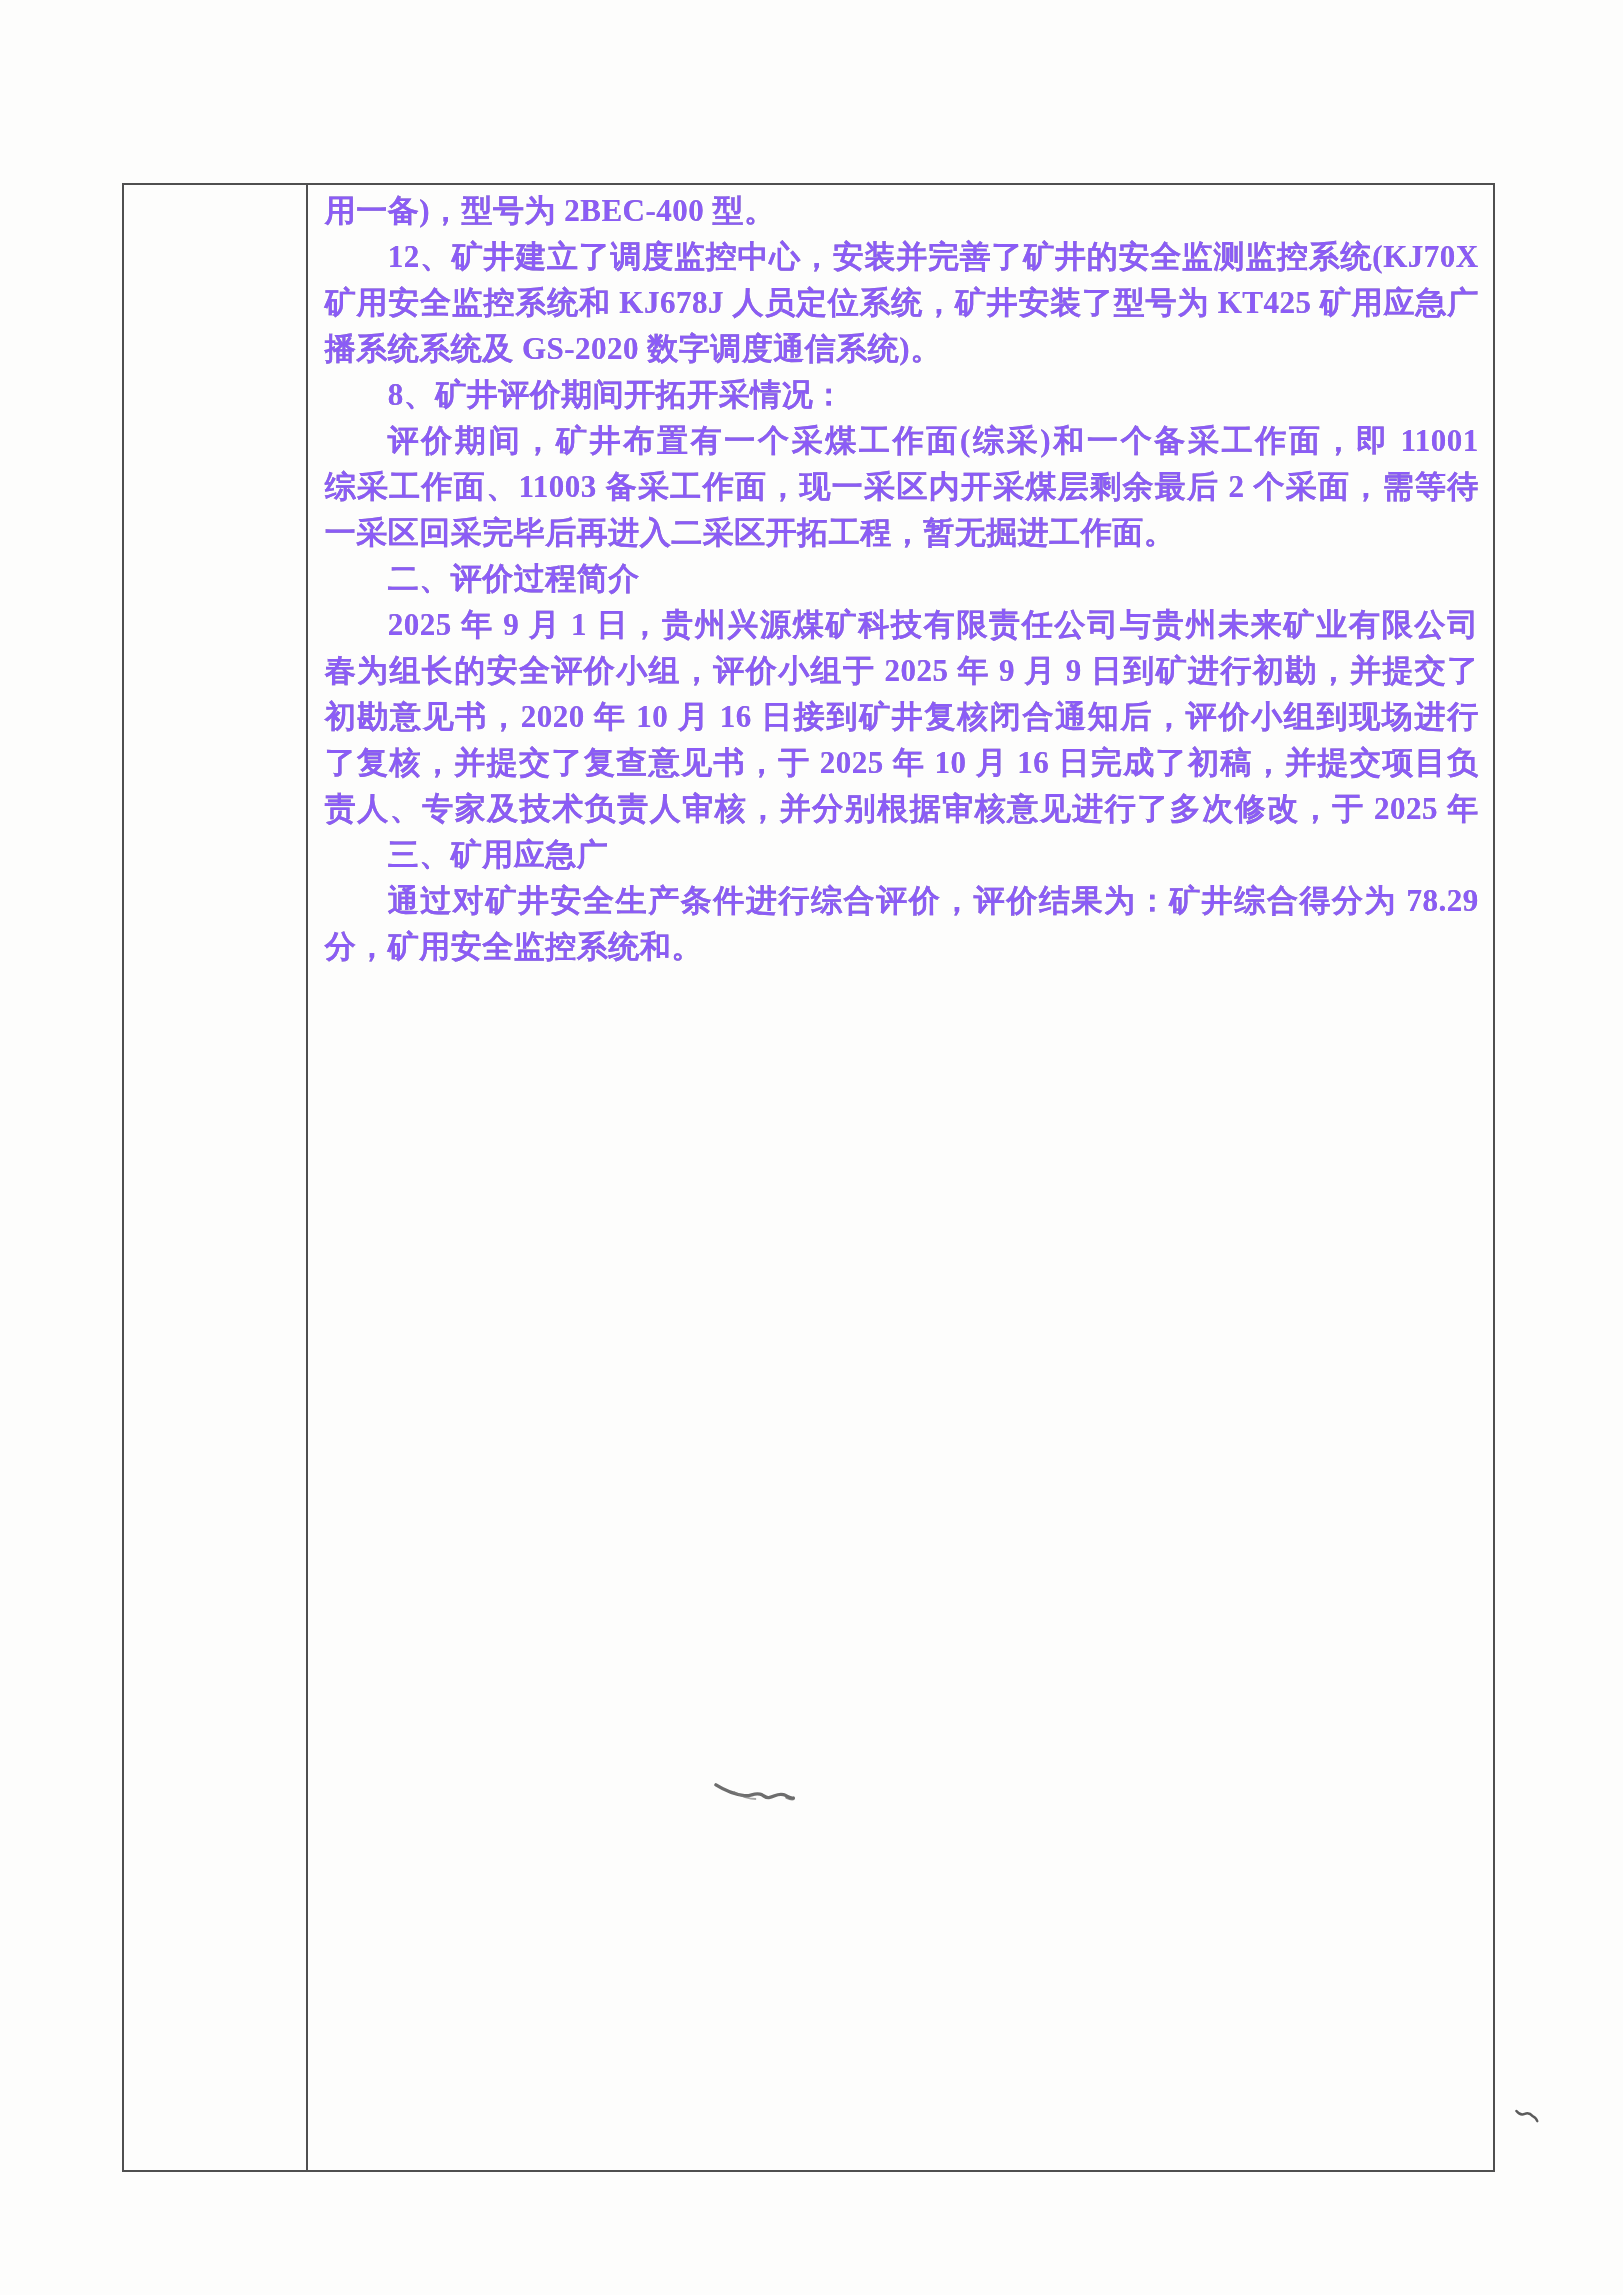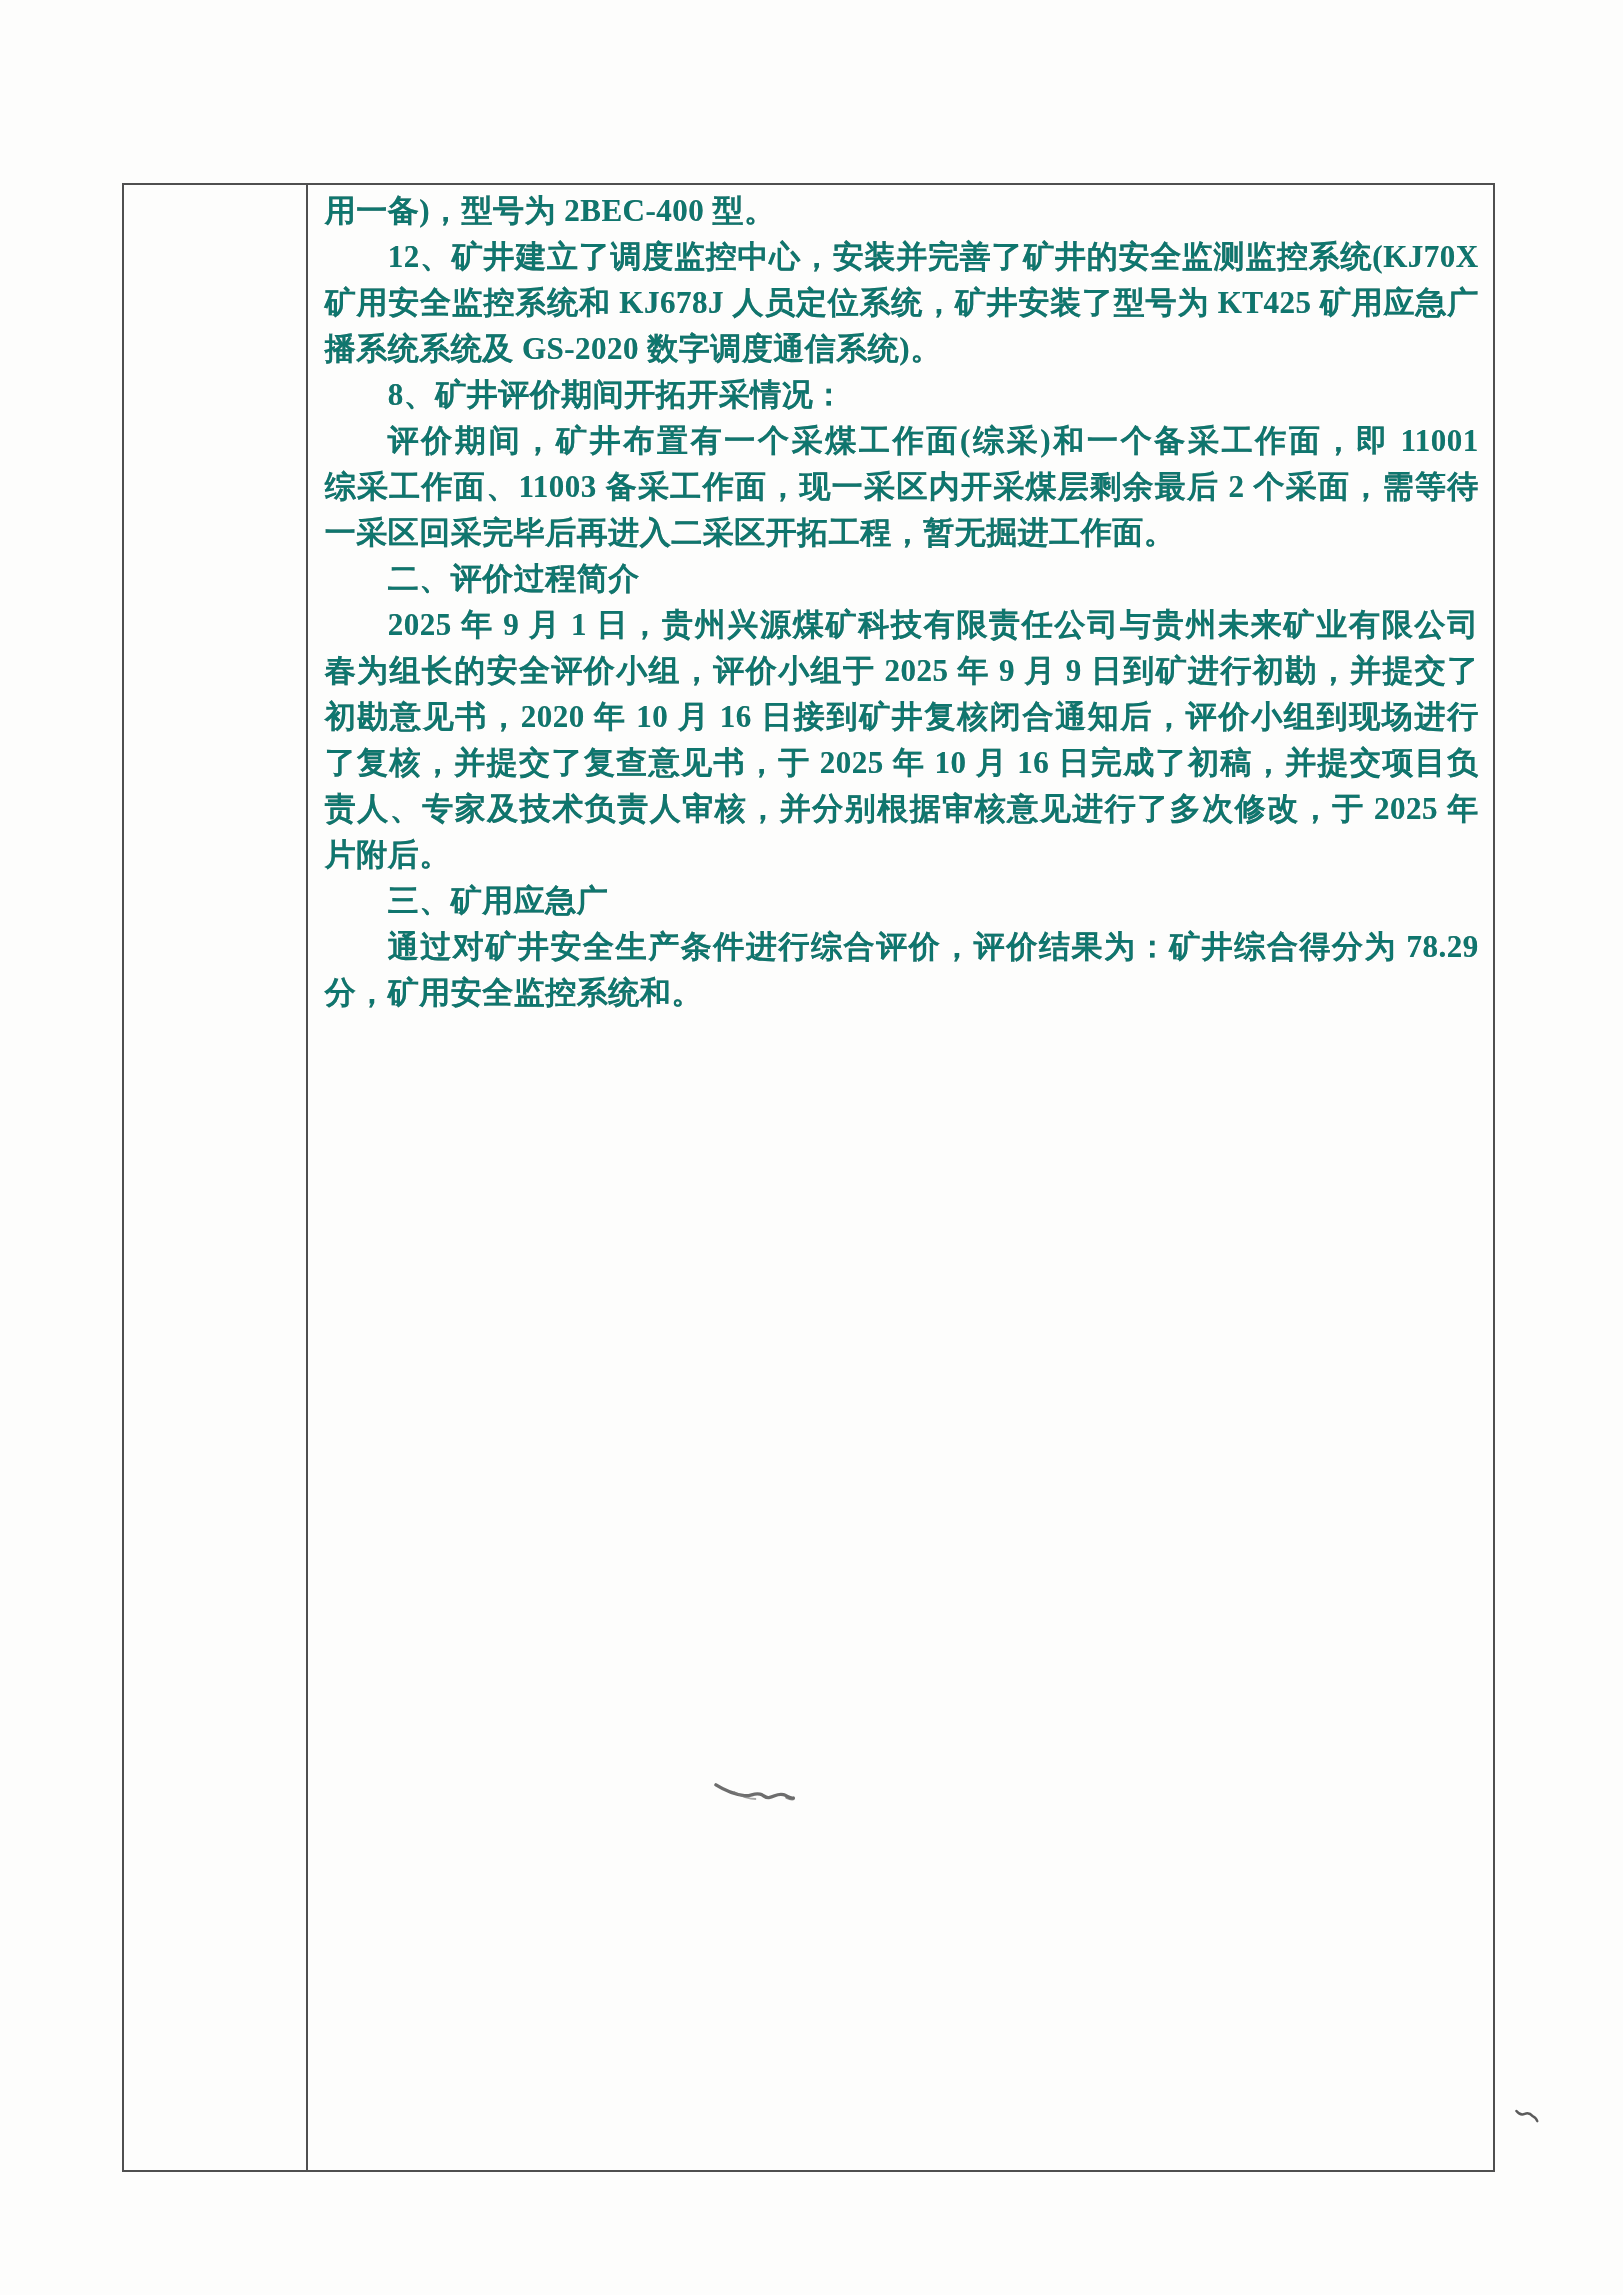--- a/index.html
+++ b/index.html
@@ -30,21 +30,21 @@
   }
   .content-cell {
     position:absolute; left:184px; top:0; right:0; height:100%;
   }
   .text-block {
     position:absolute; left:16.7px; top:2.9px; width:1154px;
   }
   .line {
     height:46px; line-height:46px;
     font-size:31px; font-weight:600;
-    color:#0f766e;
+    color:#8b5cf6;
     letter-spacing:0.5px;
     text-align:justify; text-align-last:left;
     text-shadow:0 0 0.5px rgba(70,70,70,.55);
     white-space:normal; overflow:visible;
   }
   .line.full { text-align-last:justify; }
   .line.indent { text-indent:63px; }
   .mark { position:absolute; }
 </style>
 </head>
@@ -65,21 +65,20 @@
         <div class="line indent">8、矿井评价期间开拓开采情况：</div>
         <div class="line indent full">评价期间，矿井布置有一个采煤工作面(综采)和一个备采工作面，即 11001</div>
         <div class="line full">综采工作面、11003 备采工作面，现一采区内开采煤层剩余最后 2 个采面，需等待</div>
         <div class="line">一采区回采完毕后再进入二采区开拓工程，暂无掘进工作面。</div>
         <div class="line indent">二、评价过程简介</div>
         <div class="line indent full">2025 年 9 月 1 日，贵州兴源煤矿科技有限责任公司与贵州未来矿业有限公司</div>
         <div class="line full">春为组长的安全评价小组，评价小组于 2025 年 9 月 9 日到矿进行初勘，并提交了</div>
         <div class="line full">初勘意见书，2020 年 10 月 16 日接到矿井复核闭合通知后，评价小组到现场进行</div>
         <div class="line full">了复核，并提交了复查意见书，于 2025 年 10 月 16 日完成了初稿，并提交项目负</div>
         <div class="line full">责人、专家及技术负责人审核，并分别根据审核意见进行了多次修改，于 2025 年</div>
-        <div class="line">片附后。</div>
         <div class="line indent">三、矿用应急广</div>
         <div class="line indent full">通过对矿井安全生产条件进行综合评价，评价结果为：矿井综合得分为 78.29</div>
         <div class="line">分，矿用安全监控系统和。</div>
       </div>
     </div>
   </div>
 
   <svg class="mark" width="98" height="29.4" viewBox="0 0 200 60" style="left:713px; top:1778px; opacity:.8;">
     <path d="M6 14 C 22 24, 42 33, 64 36 C 77 38, 82 30, 96 33 C 104 35, 106 41, 114 40 C 127 38, 130 31, 144 34 C 152 36, 155 42, 164 41" stroke="#4a4a4a" stroke-width="7" fill="none" stroke-linecap="round"></path>
     <path d="M42 28 C 57 37, 72 43, 88 43" stroke="#5a5a5a" stroke-width="4" fill="none" opacity=".65"></path>

